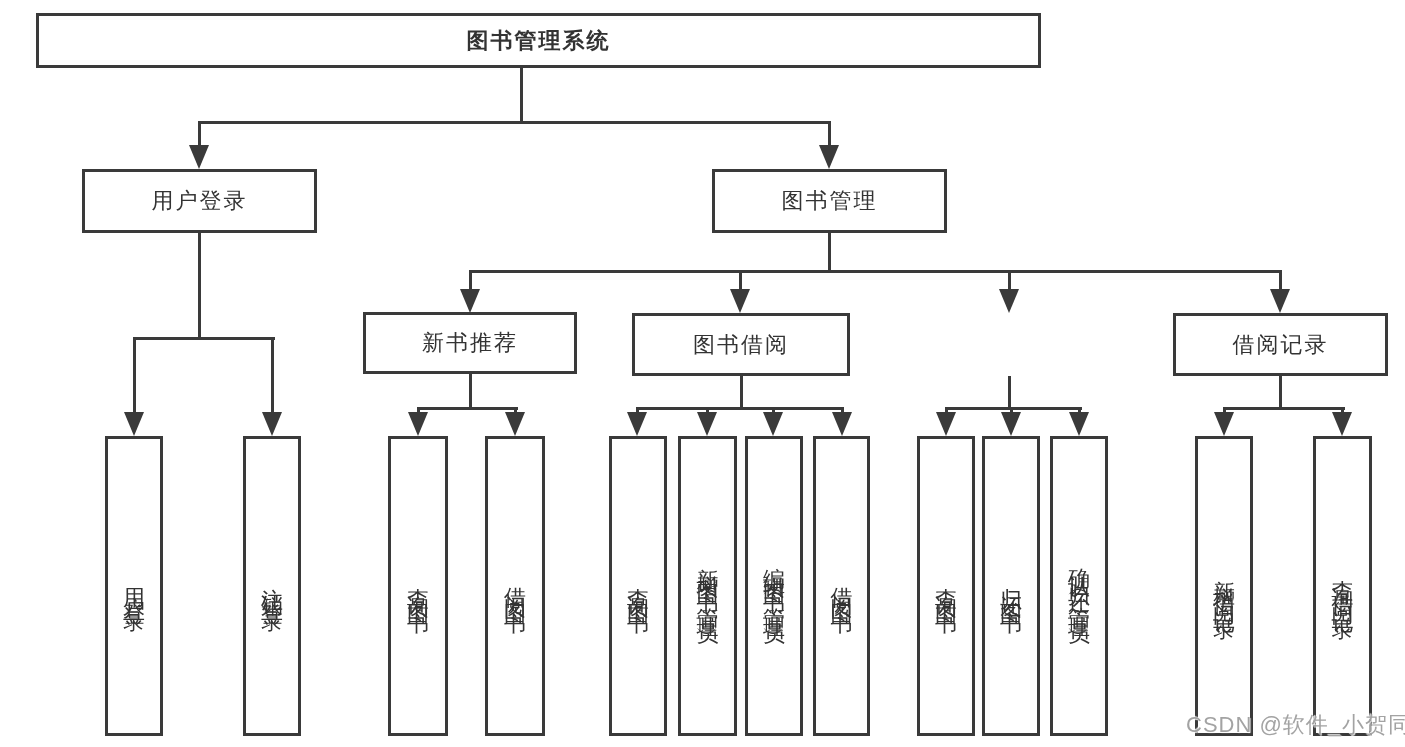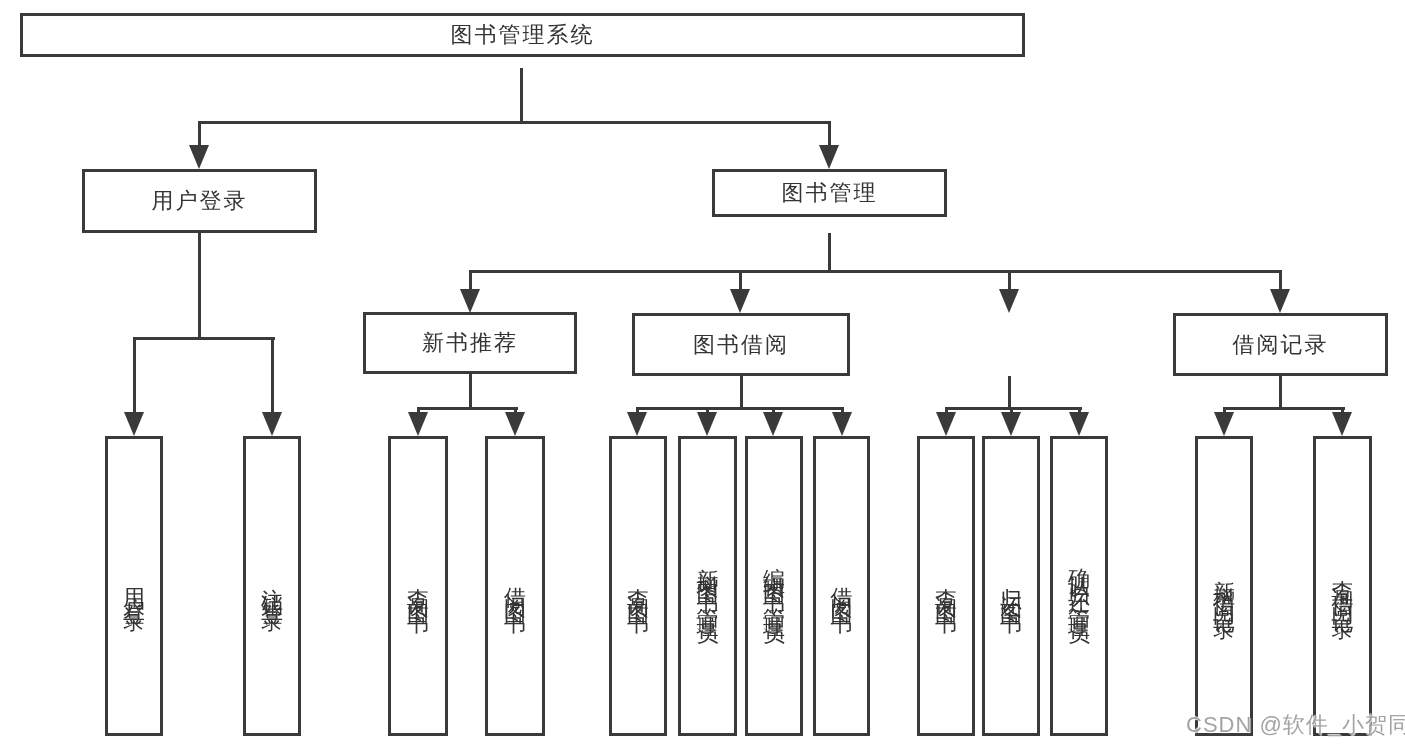--- a/index.html
+++ b/index.html
@@ -61,29 +61,29 @@
     white-space: nowrap;
     text-shadow: 1px 1px 1px rgba(255,255,255,0.9), -1px -1px 1px rgba(255,255,255,0.9);
     z-index: 5;
   }
 </style>
 </head>
 <body>
 
 <div id="canvas">
 
-  <div class="box" style="left:20px; top:13px; width:1005px; height:44px;">
+  <div class="box" style="left:36px; top:13px; width:1005px; height:55px;font-weight:bold;">
     <span class="hlabel">图书管理系统</span>
   </div>
 
   <div class="box" style="left:82px; top:169px; width:235px; height:64px;">
     <span class="hlabel">用户登录</span>
   </div>
 
-  <div class="box" style="left:712px; top:169px; width:235px; height:48px;">
+  <div class="box" style="left:712px; top:169px; width:235px; height:64px;">
     <span class="hlabel">图书管理</span>
   </div>
 
   <div class="box" style="left:363px; top:312px; width:214px; height:62px;">
     <span class="hlabel">新书推荐</span>
   </div>
 
   <div class="box" style="left:632px; top:313px; width:218px; height:63px;">
     <span class="hlabel">图书借阅</span>
   </div>

